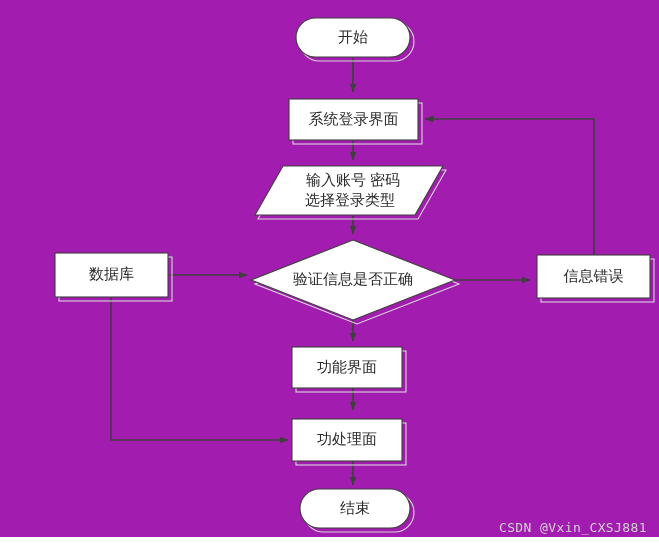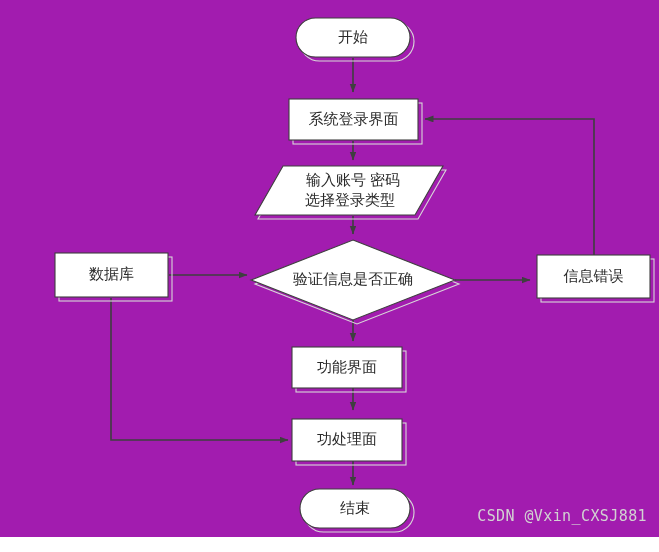--- a/index.html
+++ b/index.html
@@ -43,23 +43,23 @@
     white-space: pre;
   }
   .edge {
     fill: none;
     stroke: #3f3f3f;
     stroke-width: 1.6;
   }
   .watermark {
     position: absolute;
     right: 12px;
-    bottom: 12px;
+    bottom: 2px;
     font-family: "DejaVu Sans Mono", "Liberation Mono", monospace;
-    font-size: 15px;
+    font-size: 13px;
     color: #d2d2d2;
     letter-spacing: 0.4px;
     user-select: none;
   }
 </style>
 </head>
 <body>
 
 <div id="canvas">
 

